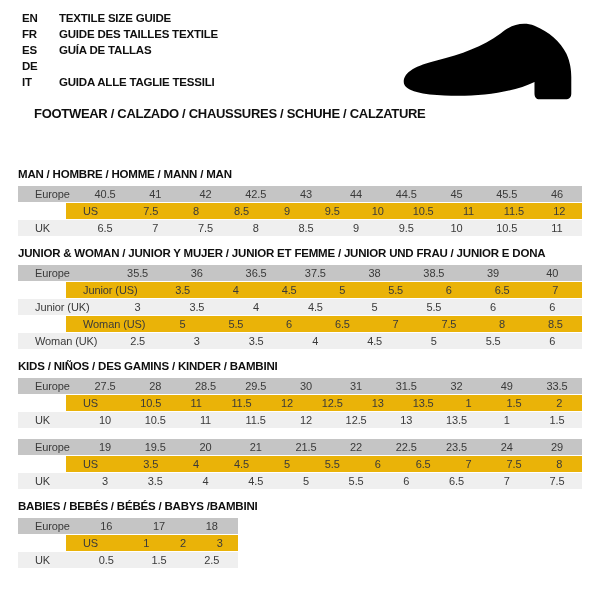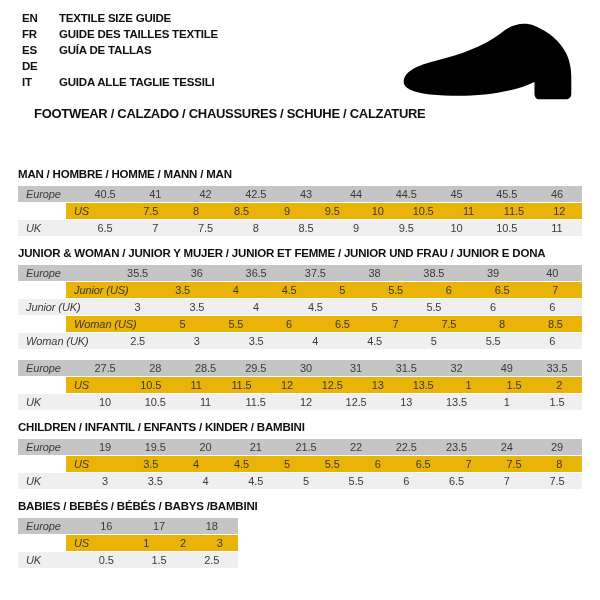--- a/index.html
+++ b/index.html
@@ -42,21 +42,21 @@
   }
   .tbl { width: 564px; }
   .tbl-babies { width: 220px; }
   .t-row {
     display: flex; height: 16px; margin-bottom: 1px;
     align-items: center; font-size: 11px; letter-spacing: -0.1px;
   }
   .t-head  { background: var(--head, #c5c5c5); }
   .t-shade { background: var(--shade, #efefef); }
   .t-white { background: #eab308; margin-left: 48px; }
-  .t-label { width: 62px; padding-left: 8px; flex: none; font-style: italic; }
+  .t-label { width: 62px; padding-left: 17px; flex: none; }
   .tbl-junior .t-label { width: 90px; }
   .t-cell { flex: 1; text-align: center; }
 </style>
 </head>
 <body>
 
 <div class="lang-block">
   <div class="lang-row">
     <span class="lang-code">EN</span>
     <span class="lang-label">TEXTILE SIZE GUIDE</span>
@@ -202,20 +202,21 @@
           <span class="t-cell">4</span>
           <span class="t-cell">4.5</span>
           <span class="t-cell">5</span>
           <span class="t-cell">5.5</span>
           <span class="t-cell">6</span>
         </div>
       </div>
   </section>
 
   <section class="size-section">
+    <div class="sec-title">KIDS / NIÑOS / DES GAMINS / KINDER / BAMBINI</div>
     <div class="tbl">
         <div class="t-row t-head">
           <span class="t-label">Europe</span>
           <span class="t-cell">27.5</span>
           <span class="t-cell">28</span>
           <span class="t-cell">28.5</span>
           <span class="t-cell">29.5</span>
           <span class="t-cell">30</span>
           <span class="t-cell">31</span>
           <span class="t-cell">31.5</span>
@@ -246,21 +247,20 @@
           <span class="t-cell">12.5</span>
           <span class="t-cell">13</span>
           <span class="t-cell">13.5</span>
           <span class="t-cell">1</span>
           <span class="t-cell">1.5</span>
         </div>
       </div>
   </section>
 
   <section class="size-section">
-    <div class="sec-title">CHILDREN / INFANTIL / ENFANTS / KINDER / BAMBINI</div>
     <div class="tbl">
         <div class="t-row t-head">
           <span class="t-label">Europe</span>
           <span class="t-cell">19</span>
           <span class="t-cell">19.5</span>
           <span class="t-cell">20</span>
           <span class="t-cell">21</span>
           <span class="t-cell">21.5</span>
           <span class="t-cell">22</span>
           <span class="t-cell">22.5</span>

